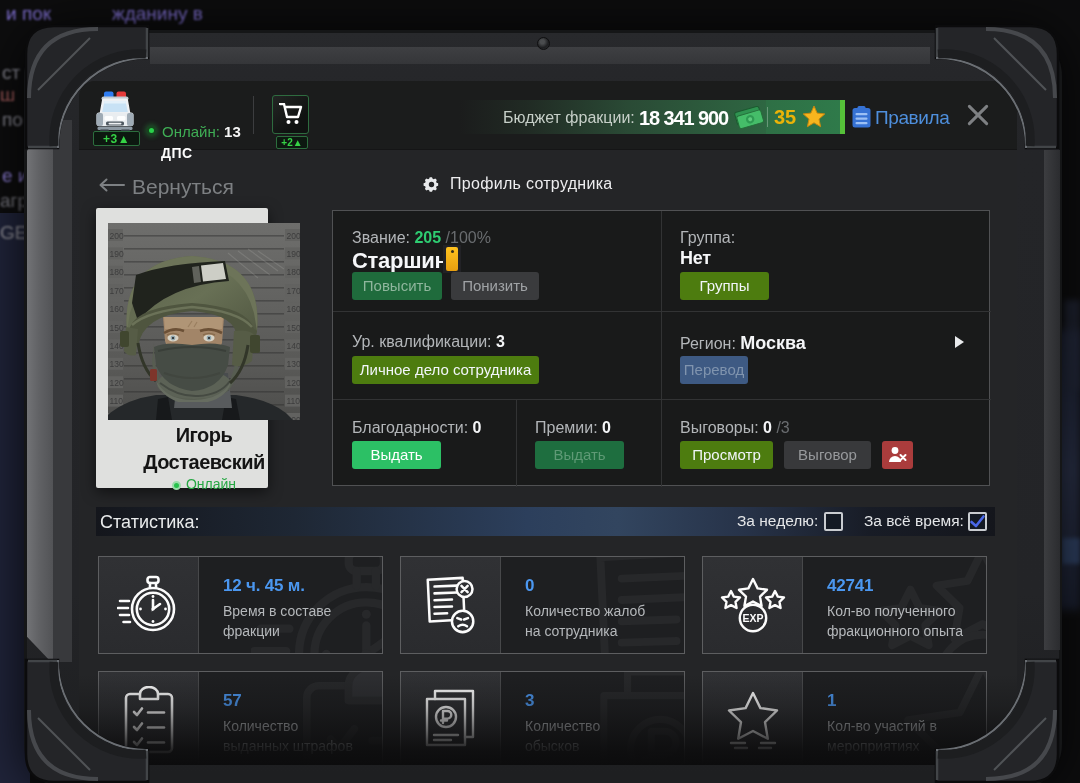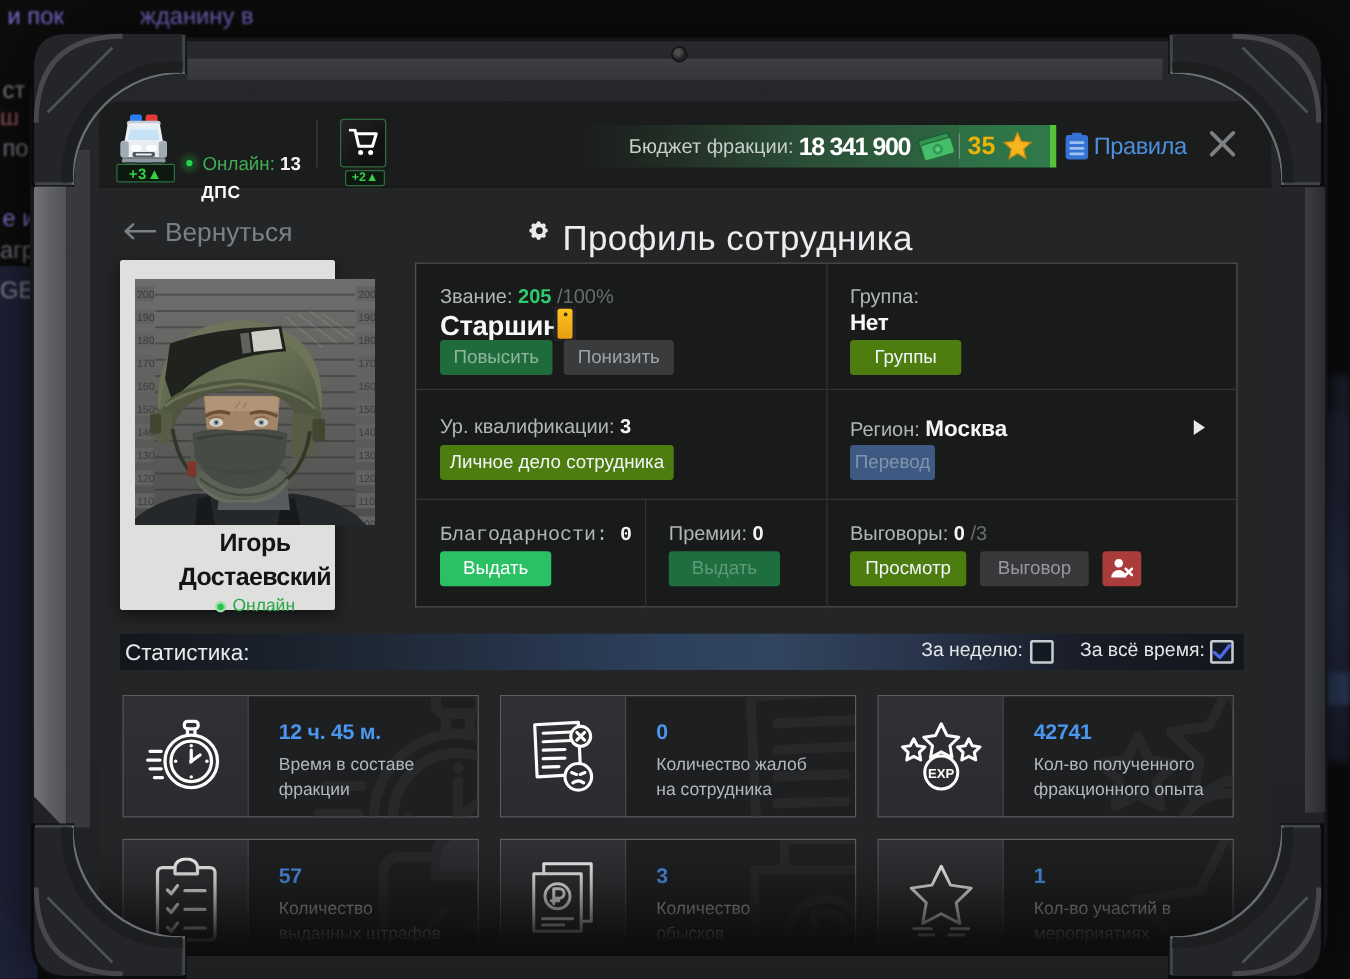--- a/index.html
+++ b/index.html
@@ -47,21 +47,21 @@
   .budget-edge { left:761px; top:19px; width:5px; height:34px; background:#56c139; }
   .budget-label { left:424px; top:28px; font-size:16px; color:#c6cfc8; }
   .budget-num { left:560px; top:26px; font-size:20px; font-weight:bold; color:#fff; letter-spacing:-1.1px; }
   .budget-sep { left:688px; top:26px; width:1px; height:20px; background:rgba(255,255,255,.28); }
   .budget-35 { left:695px; top:25px; font-size:20px; font-weight:bold; color:#eab308; }
   .rules-txt { left:796px; top:26px; font-size:19px; color:#4e8fdd; letter-spacing:-.4px; }
   .xclose { left:886px; top:21px; width:26px; height:26px; }
 
   
   .back-txt { left:53px; top:94px; font-size:21px; color:#7d8083; }
-  .title-txt { left:371px; top:94px; font-size:28px; color:#ededef; letter-spacing:.3px; }
+  .title-txt { left:371px; top:94px; font-size:16px; color:#ededef; letter-spacing:.3px; }
 
   
   .photo-card { left:17px; top:127px; width:172px; height:280px; background:#dfe0de; border-radius:2px;
     box-shadow:0 4px 14px rgba(0,0,0,.55); }
   .photo-inner { left:12px; top:15px; width:192px; height:197px; overflow:hidden; }
   .pc-name { left:0; top:214px; width:216px; text-align:center; font-size:20px; font-weight:bold; color:#141414; line-height:27px; letter-spacing:-.5px; }
   .pc-online { left:0; top:268px; width:216px; text-align:center; font-size:14px; color:#27a844; }
   .pc-dot { display:inline-block; width:9px; height:9px; border-radius:50%; background:#27c24c; border:2px solid #9adca8; vertical-align:-1px; margin-right:5px; }
 
   
@@ -338,21 +338,21 @@
       <div class="abs pbold19" style="left:347px; top:37px; font-size:18px;">Нет</div>
       <div class="abs btn b-blue" style="left:347px; top:61px; width:89px;">Группы</div>
 
       <div class="abs plabel" style="left:19px; top:122px;">Ур. квалификации: <span class="pwhite">3</span></div>
       <div class="abs btn b-blue" style="left:19px; top:145px; width:187px; white-space:nowrap; font-size:15px;">Личное дело сотрудника</div>
 
       <div class="abs plabel" style="left:347px; top:122px;">Регион: <span class="pwhite" style="font-size:18px;">Москва</span></div>
       <div class="abs" style="left:622px; top:125px; width:0; height:0; border-left:9px solid #e8eaec; border-top:6px solid transparent; border-bottom:6px solid transparent;"></div>
       <div class="abs btn b-blue-dim" style="left:347px; top:145px; width:68px;">Перевод</div>
 
-      <div class="abs plabel" style="left:19px; top:208px;font-family:Liberation Mono, monospace;">Благодарности: <span class="pwhite">0</span></div>
+      <div class="abs plabel" style="left:19px; top:208px;">Благодарности: <span class="pwhite">0</span></div>
       <div class="abs btn b-green" style="left:19px; top:230px; width:89px;">Выдать</div>
 
       <div class="abs plabel" style="left:202px; top:208px;">Премии: <span class="pwhite">0</span></div>
       <div class="abs btn" style="left:202px; top:230px; width:89px; background:#1e6e3f; color:#5f9a76;">Выдать</div>
 
       <div class="abs plabel" style="left:347px; top:208px;">Выговоры: <span class="pwhite">0</span> <span class="pgray">/3</span></div>
       <div class="abs btn b-blue" style="left:347px; top:230px; width:93px;">Просмотр</div>
       <div class="abs btn b-gray" style="left:451px; top:230px; width:87px; background:#38393b; color:#97999c;">Выговор</div>
       <div class="abs btn b-red" style="left:549px; top:230px; width:31px;">
         <svg width="19" height="17" viewBox="0 0 19 17" style="margin-top:5px;">

